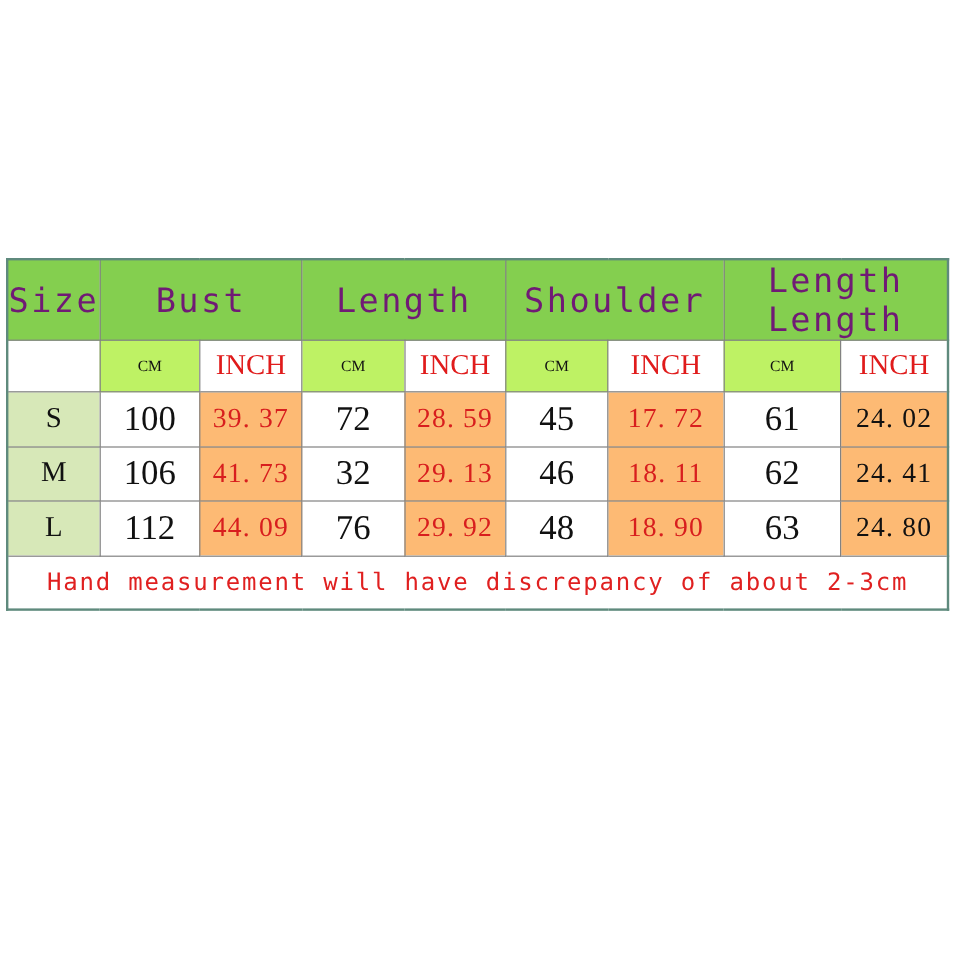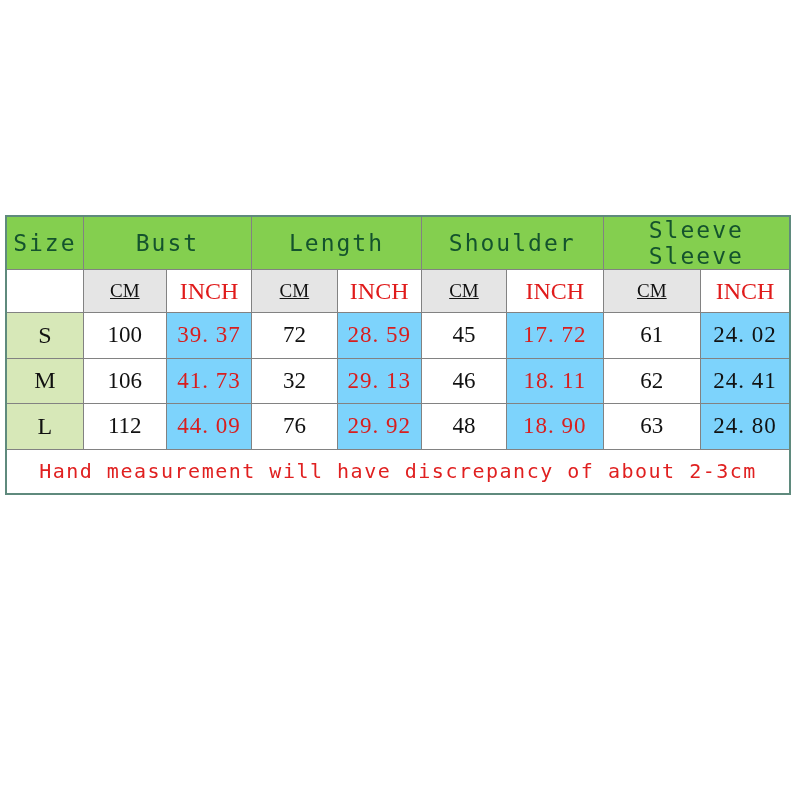--- a/index.html
+++ b/index.html
@@ -50,63 +50,62 @@
   col.c-inch2  { width: 83px; }
   col.c-cm3    { width: 84px; }
   col.c-inch3  { width: 95px; }
   col.c-cm4    { width: 96px; }
   col.c-inch4  { width: 88px; }
 
   
   .hrow { height: 45px; }
   .hcell {
     background: #84cf4f;
-    color: #14532d;
-    font-size: 23px;
+    color: #701a75;
+    font-size: 28px;
     letter-spacing: 2px;
     font-family: "DejaVu Sans Mono", monospace;
   }
 
   
   .urow { height: 43px; }
   .ucell-blank {
     background: #ffffff;
   }
   .ucell-cm {
-    background: #e5e5e5;
-    color: #111111;
-    font-size: 19px;
-    font-weight: bold;
-    font-family: "Liberation Serif", serif;
-    text-decoration: underline;
+    background: #bef264;
+    color: #111111;
+    font-size: 13px;
+    font-weight: bold;
+    font-family: "Liberation Serif", serif;
   }
   .ucell-inch {
     background: #ffffff;
     color: #e01b1b;
     font-size: 24px;
     font-weight: bold;
     font-family: "Liberation Serif", serif;
   }
 
   
   .drow { height: 45.5px; }
   .size-cell {
     background: #d7e8b8;
     color: #111111;
     font-size: 24px;
     font-family: "Liberation Serif", serif;
   }
   .cm-cell {
     background: #ffffff;
     color: #111111;
-    font-size: 23px;
+    font-size: 29px;
     font-family: "Liberation Serif", serif;
   }
   .inch-cell {
-    background: #7dd3fc;
+    background: #fdba74;
     color: #d81e1e;
     font-size: 23px;
     font-weight: bold;
     letter-spacing: 1px;
     font-family: "Liberation Serif", serif;
     margin-top: 12px;
   }
   .inch-cell.plain {
     color: #111111;
     font-weight: normal;
@@ -144,21 +143,21 @@
       <col class="c-cm4">
       <col class="c-inch4">
     </colgroup>
 
     <thead>
       <tr class="hrow">
         <th class="hcell">Size</th>
         <th class="hcell" colspan="2">Bust</th>
         <th class="hcell" colspan="2">Length</th>
         <th class="hcell" colspan="2">Shoulder</th>
-        <th class="hcell" colspan="2">Sleeve Sleeve</th>
+        <th class="hcell" colspan="2">Length Length</th>
       </tr>
 
       <tr class="urow">
         <th class="ucell-blank"></th>
         <th class="ucell-cm">CM</th>
         <th class="ucell-inch">INCH</th>
         <th class="ucell-cm">CM</th>
         <th class="ucell-inch">INCH</th>
         <th class="ucell-cm">CM</th>
         <th class="ucell-inch">INCH</th>

